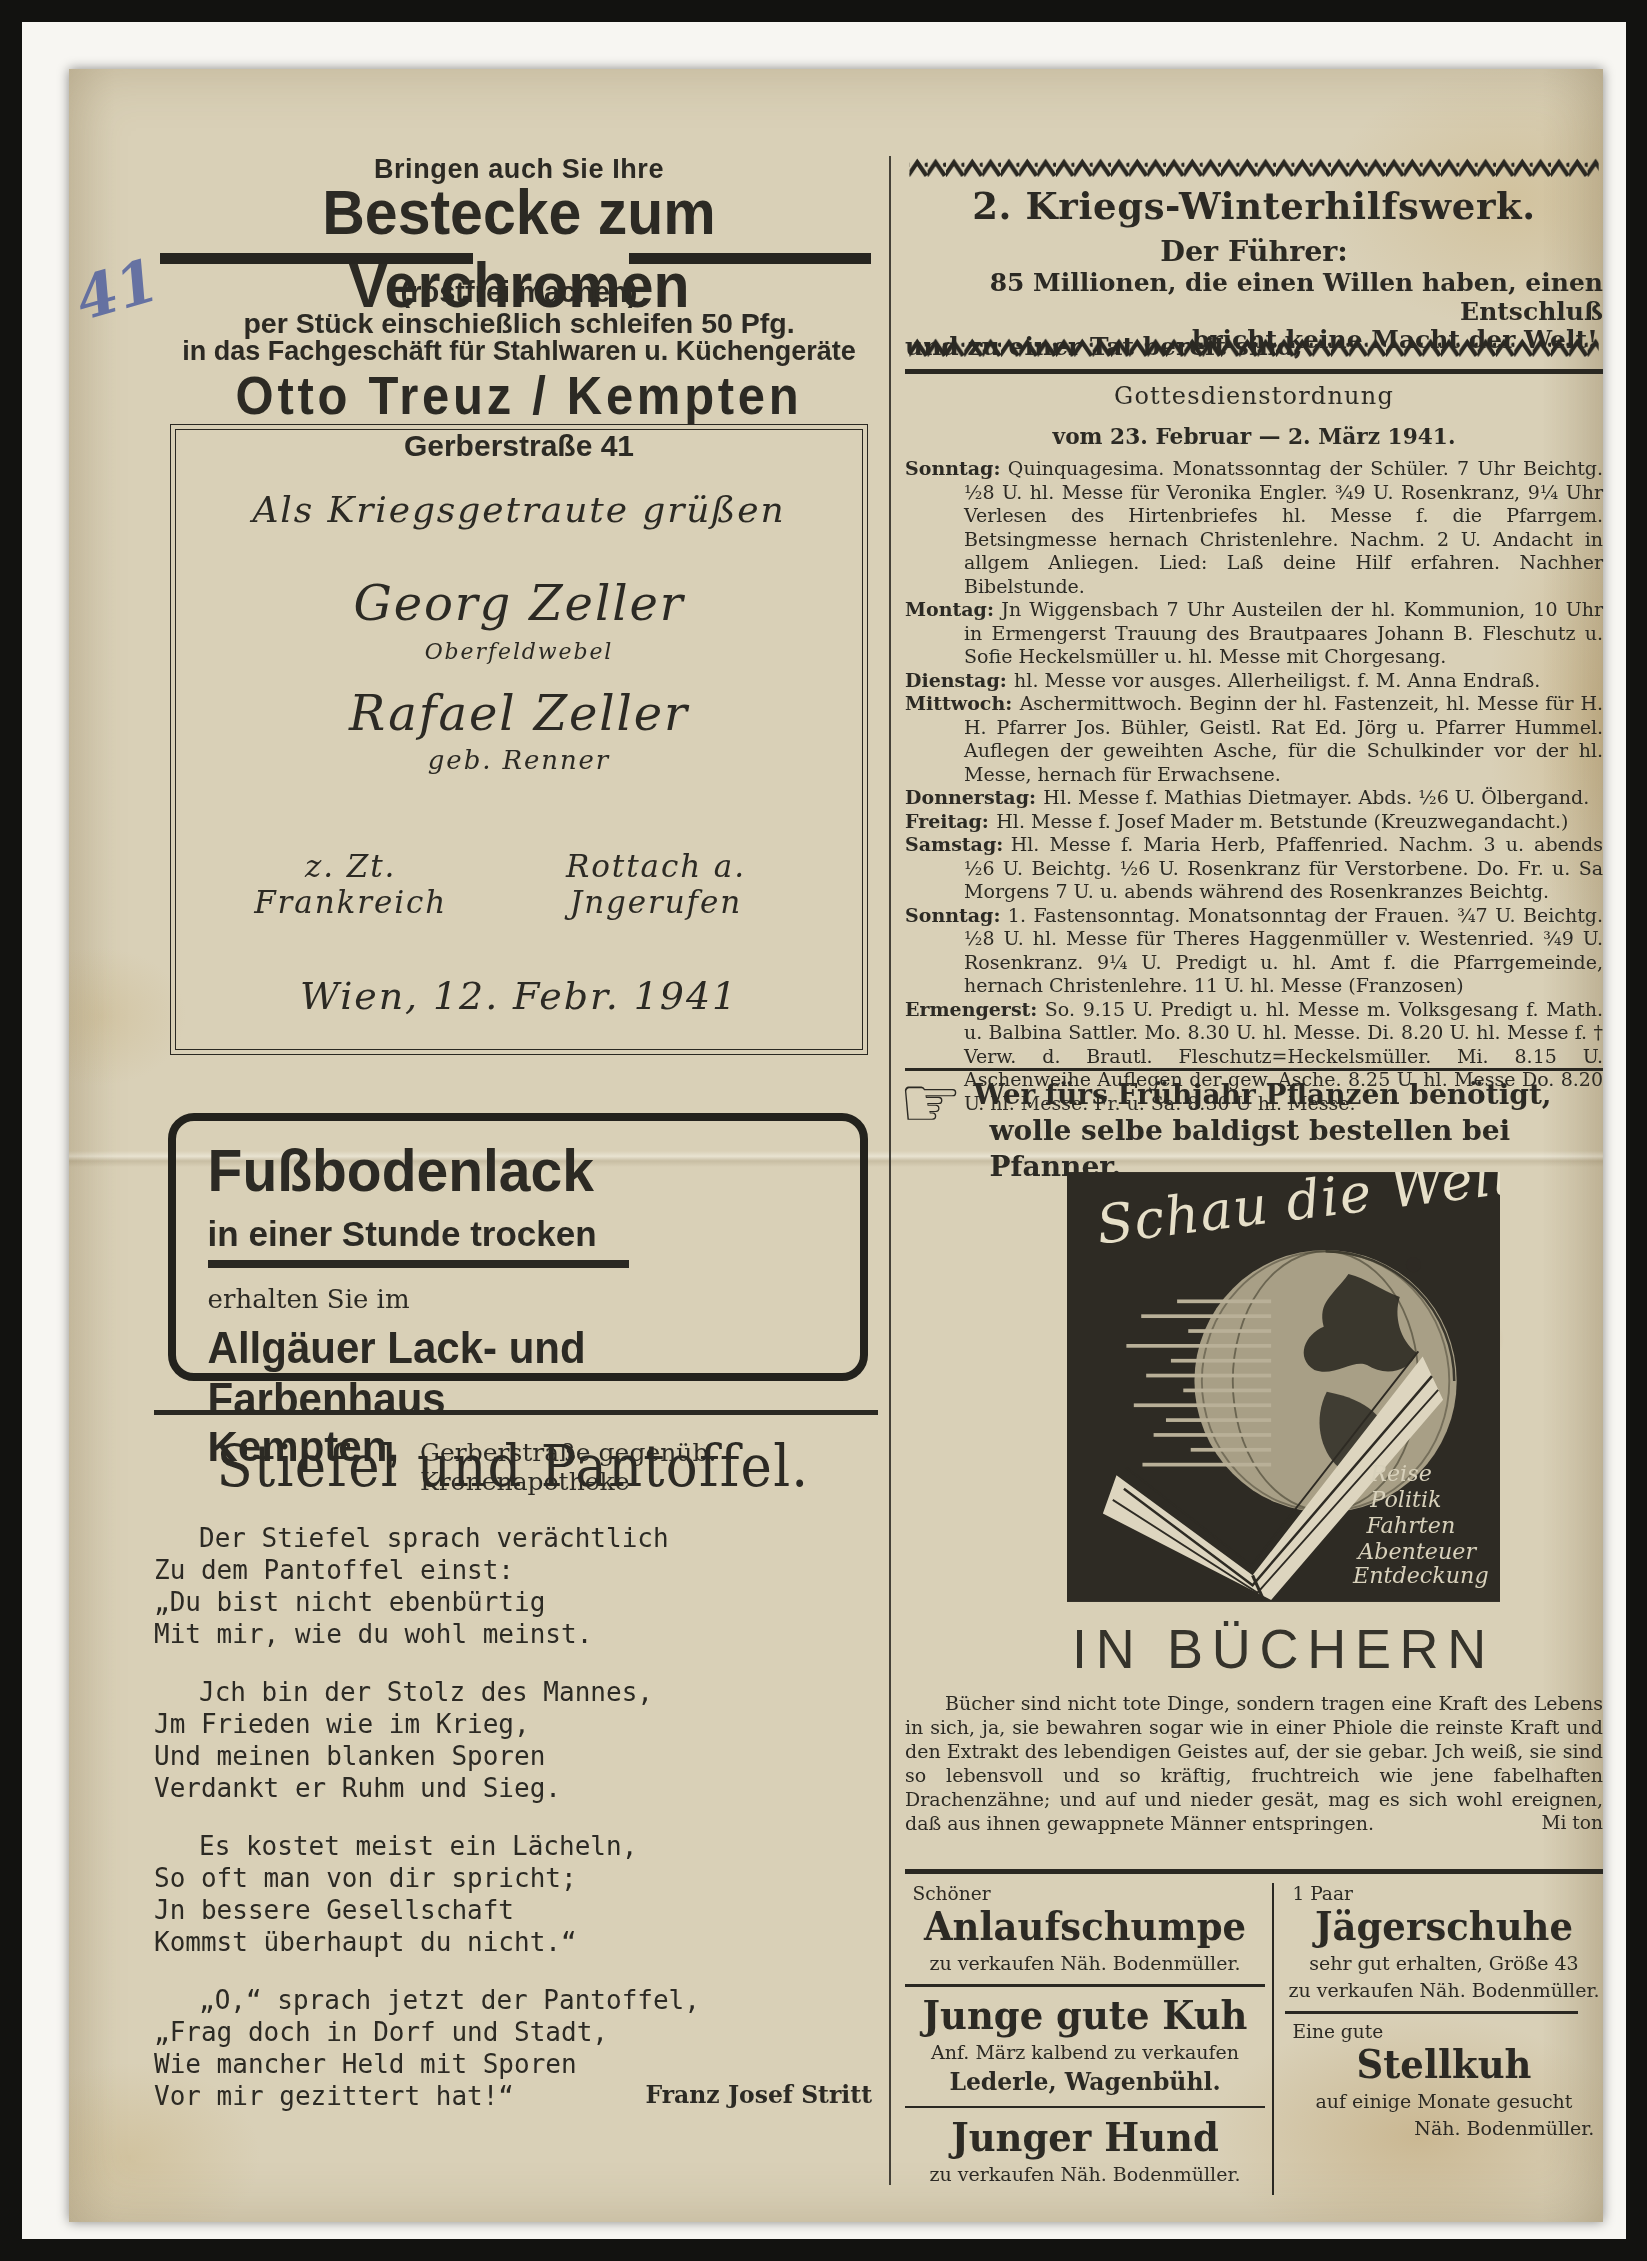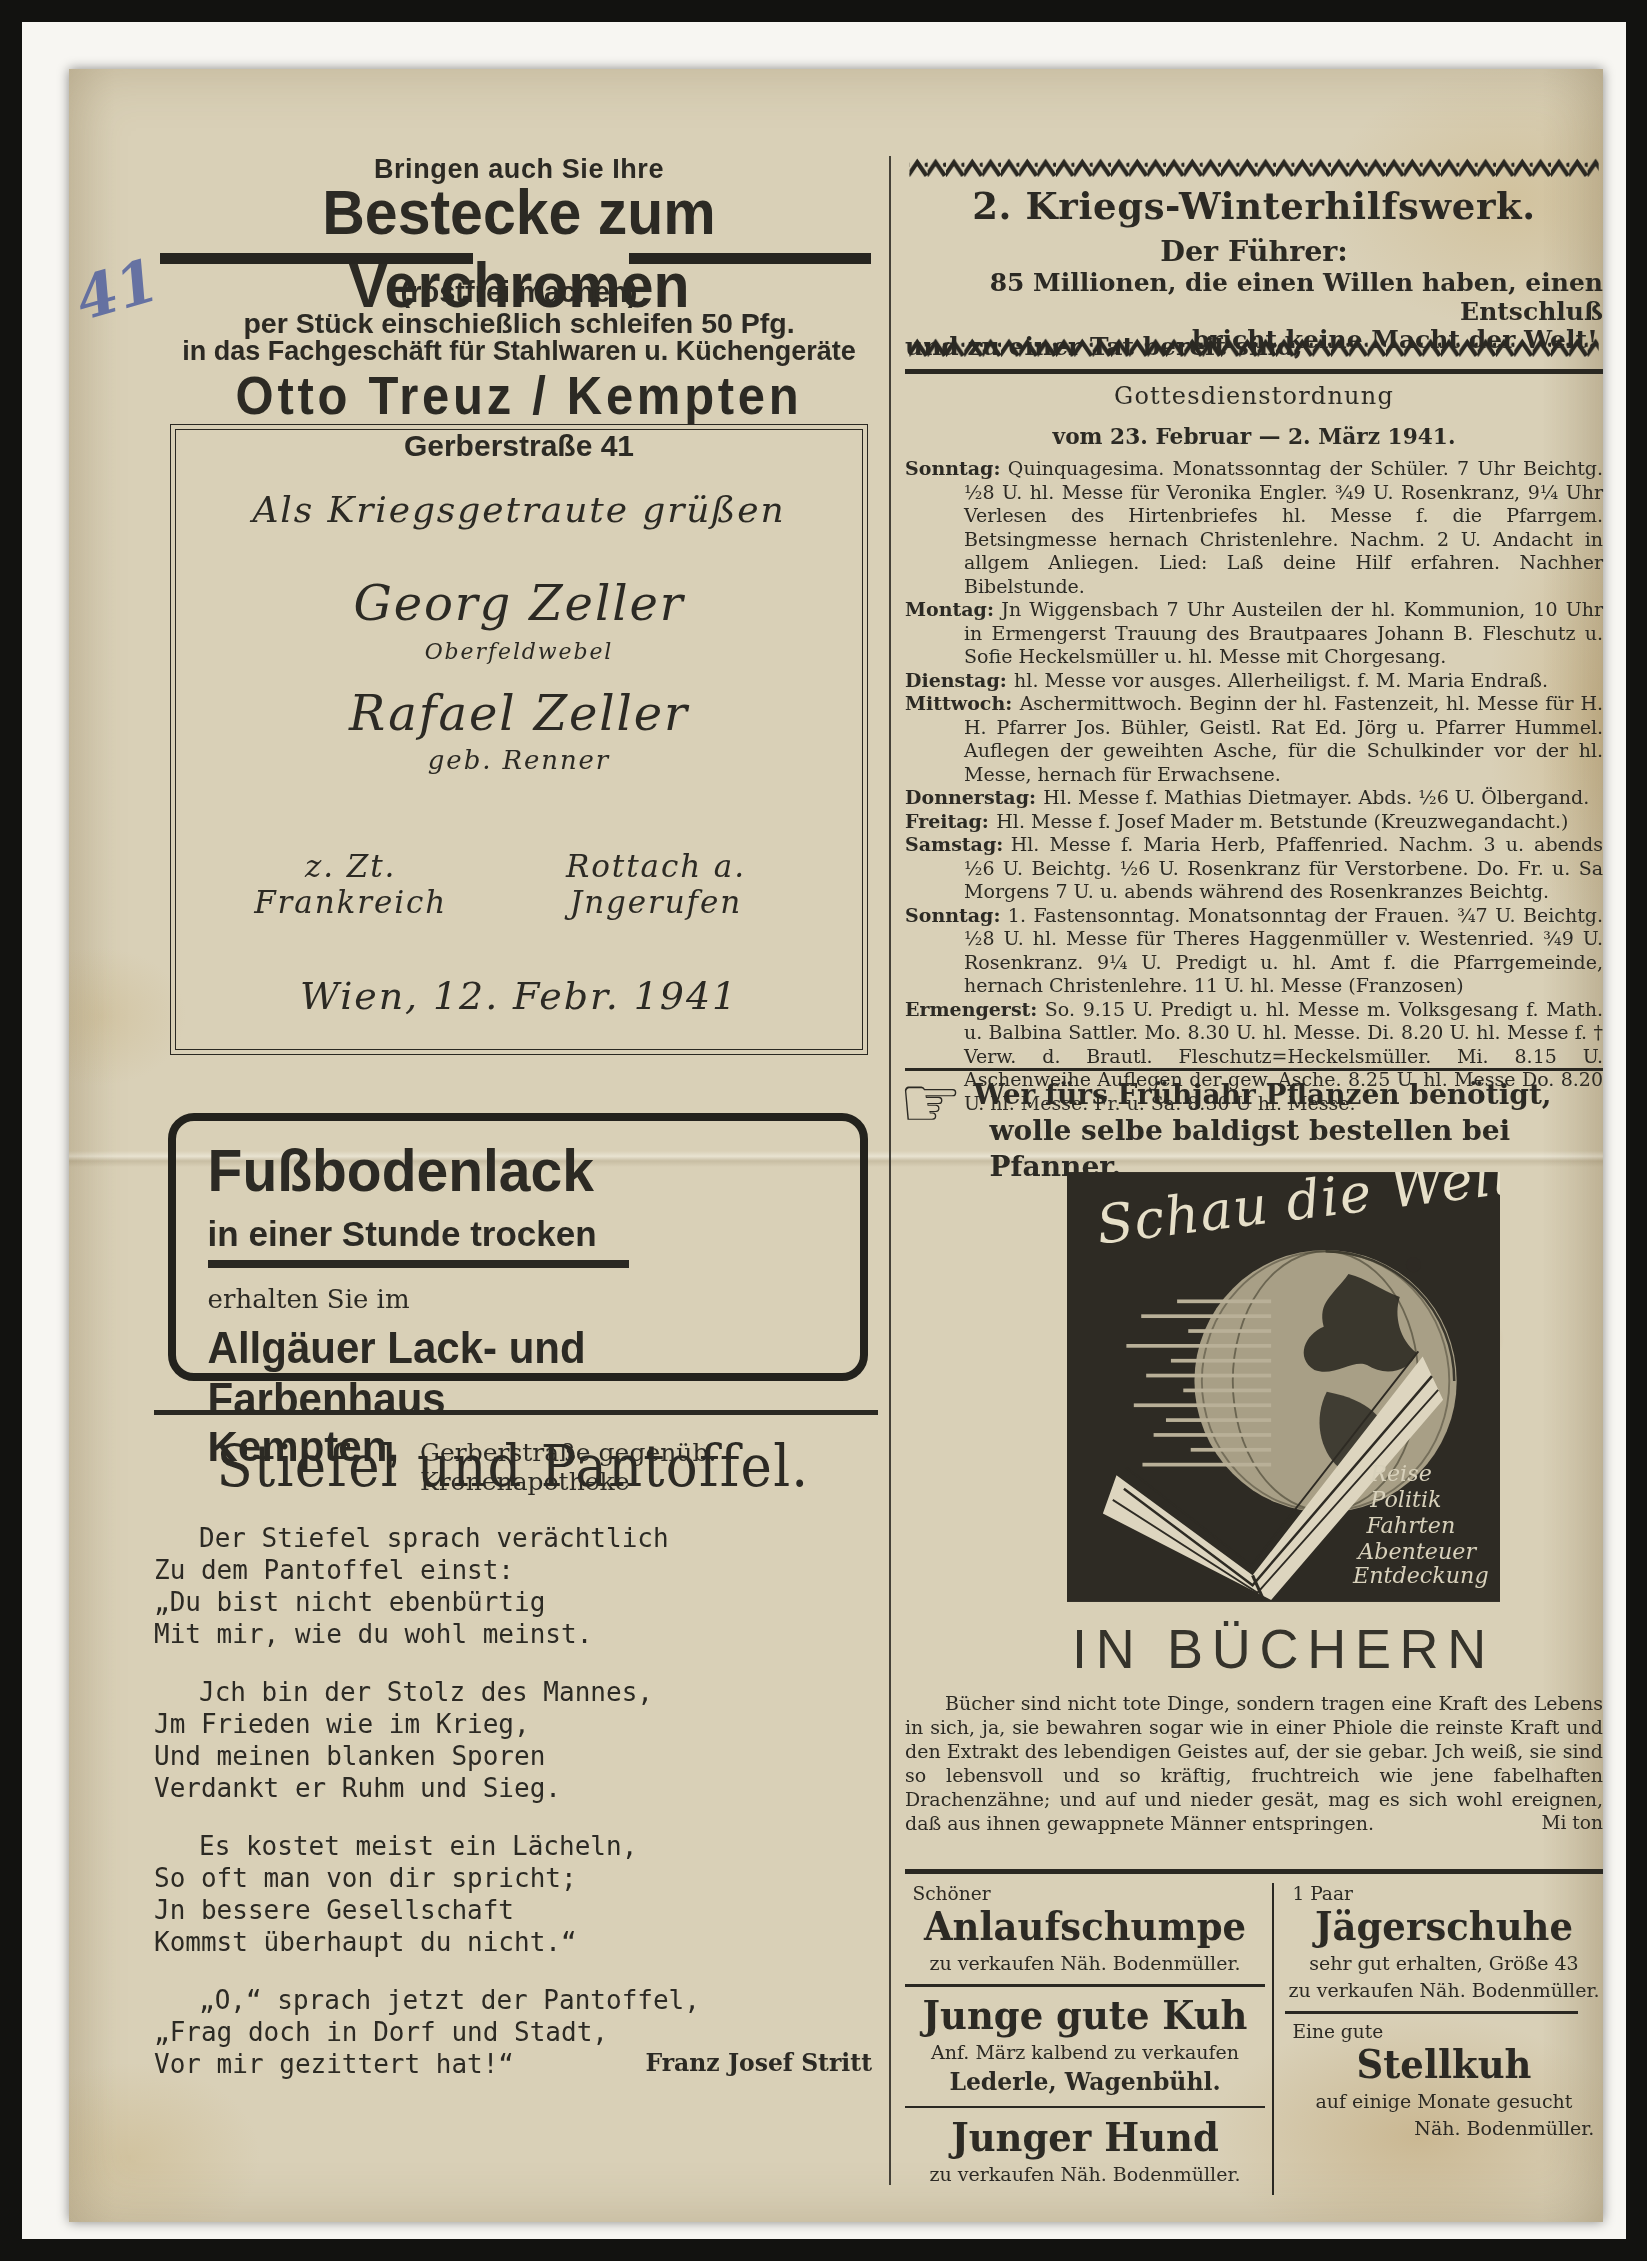--- a/index.html
+++ b/index.html
@@ -183,20 +183,21 @@
         </div>
         <div class="mono st">
           <div>Es kostet meist ein Lächeln,</div>
           <div>So oft man von dir spricht;</div>
           <div>Jn bessere Gesellschaft</div>
           <div>Kommst überhaupt du nicht.“</div>
         </div>
         <div class="mono st last">
           <div>„O,“ sprach jetzt der Pantoffel,</div>
           <div>„Frag doch in Dorf und Stadt,</div>
+          <div>Wie mancher Held mit Sporen</div>
           <div>Vor mir gezittert hat!“</div>
           <span class="poem-author">Franz Josef Stritt</span>
         </div>
       </section>
     </div>
 
     <div class="col-div"></div>
 
     <div class="col-right">
 
@@ -222,21 +223,21 @@
         <rect width="1128" height="36" fill="url(#zzp)"></rect>
       </svg>
       <div class="abs rule rule-r1"></div>
 
       <section>
         <div class="abs ctr gdo-title">Gottesdienstordnung</div>
         <div class="abs ctr gdo-date">vom 23. Februar — 2. März 1941.</div>
         <div class="abs entries">
           <p class="entry"><span class="lbl">Sonntag:</span><span>Quinquagesima. Monatssonntag der Schüler. 7 Uhr Beichtg. ½8 U. hl. Messe für Veronika Engler. ¾9 U. Rosenkranz, 9¼ Uhr Verlesen des Hirtenbriefes hl. Messe f. die Pfarrgem. Betsingmesse hernach Christenlehre. Nachm. 2 U. Andacht in allgem Anliegen. Lied: Laß deine Hilf erfahren. Nachher Bibelstunde.</span></p>
           <p class="entry"><span class="lbl">Montag:</span><span>Jn Wiggensbach 7 Uhr Austeilen der hl. Kommunion, 10 Uhr in Ermengerst Trauung des Brautpaares Johann B. Fleschutz u. Sofie Heckelsmüller u. hl. Messe mit Chorgesang.</span></p>
-          <p class="entry"><span class="lbl">Dienstag:</span><span>hl. Messe vor ausges. Allerheiligst. f. M. Maria Endraß.</span></p>
+          <p class="entry"><span class="lbl">Dienstag:</span><span>hl. Messe vor ausges. Allerheiligst. f. M. Anna Endraß.</span></p>
           <p class="entry"><span class="lbl">Mittwoch:</span><span>Aschermittwoch. Beginn der hl. Fastenzeit, hl. Messe für H. H. Pfarrer Jos. Bühler, Geistl. Rat Ed. Jörg u. Pfarrer Hummel. Auflegen der geweihten Asche, für die Schulkinder vor der hl. Messe, hernach für Erwachsene.</span></p>
           <p class="entry"><span class="lbl">Donnerstag:</span><span>Hl. Messe f. Mathias Dietmayer. Abds. ½6 U. Ölbergand.</span></p>
           <p class="entry"><span class="lbl">Freitag:</span><span>Hl. Messe f. Josef Mader m. Betstunde (Kreuzwegandacht.)</span></p>
           <p class="entry"><span class="lbl">Samstag:</span><span>Hl. Messe f. Maria Herb, Pfaffenried. Nachm. 3 u. abends ½6 U. Beichtg. ½6 U. Rosenkranz für Verstorbene. Do. Fr. u. Sa Morgens 7 U. u. abends während des Rosenkranzes Beichtg.</span></p>
           <p class="entry"><span class="lbl">Sonntag:</span><span>1. Fastensonntag. Monatsonntag der Frauen. ¾7 U. Beichtg. ½8 U. hl. Messe für Theres Haggenmüller v. Westenried. ¾9 U. Rosenkranz. 9¼ U. Predigt u. hl. Amt f. die Pfarrgemeinde, hernach Christenlehre. 11 U. hl. Messe (Franzosen)</span></p>
           <p class="entry"><span class="lbl">Ermengerst:</span><span>So. 9.15 U. Predigt u. hl. Messe m. Volksgesang f. Math. u. Balbina Sattler. Mo. 8.30 U. hl. Messe. Di. 8.20 U. hl. Messe f. † Verw. d. Brautl. Fleschutz=Heckelsmüller. Mi. 8.15 U. Aschenweihe Auflegen der gew. Asche. 8.25 U. hl. Messe Do. 8.20 U. hl. Messe. Fr. u. Sa. 8.30 U hl. Messe.</span></p>
         </div>
       </section>
 
       <div class="abs rule rule-r2"></div>

